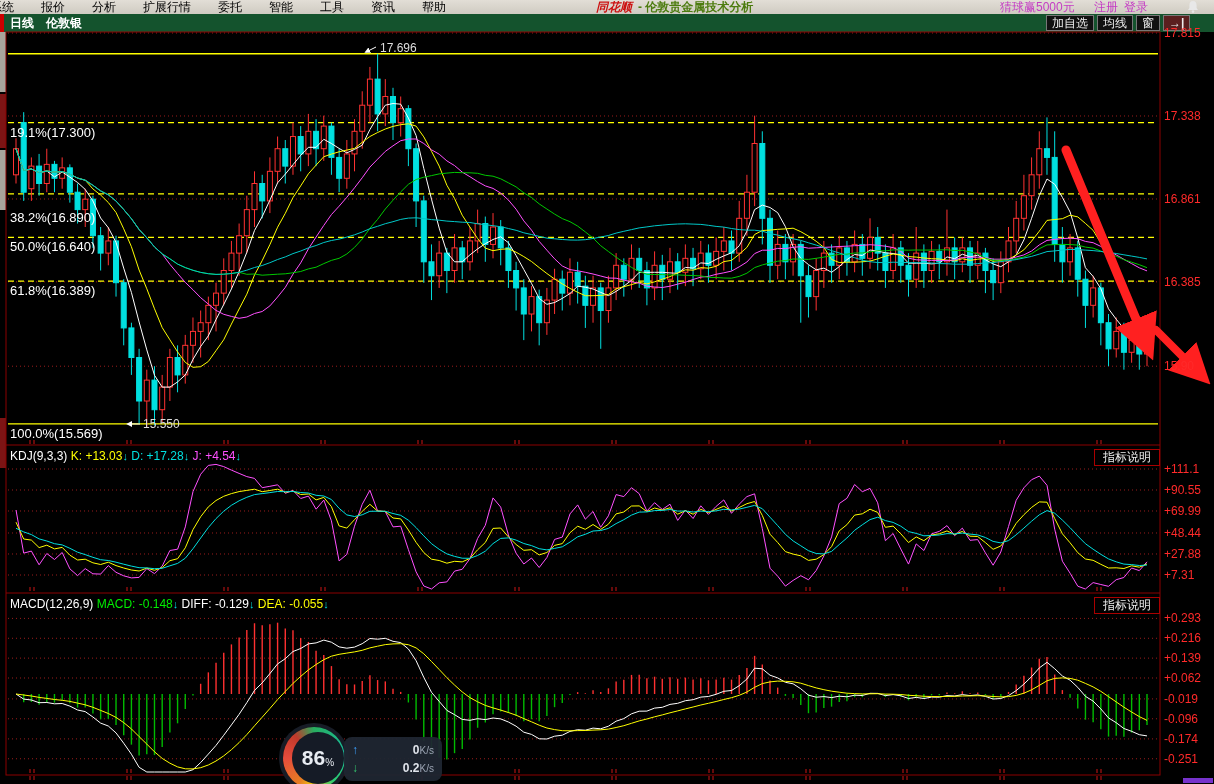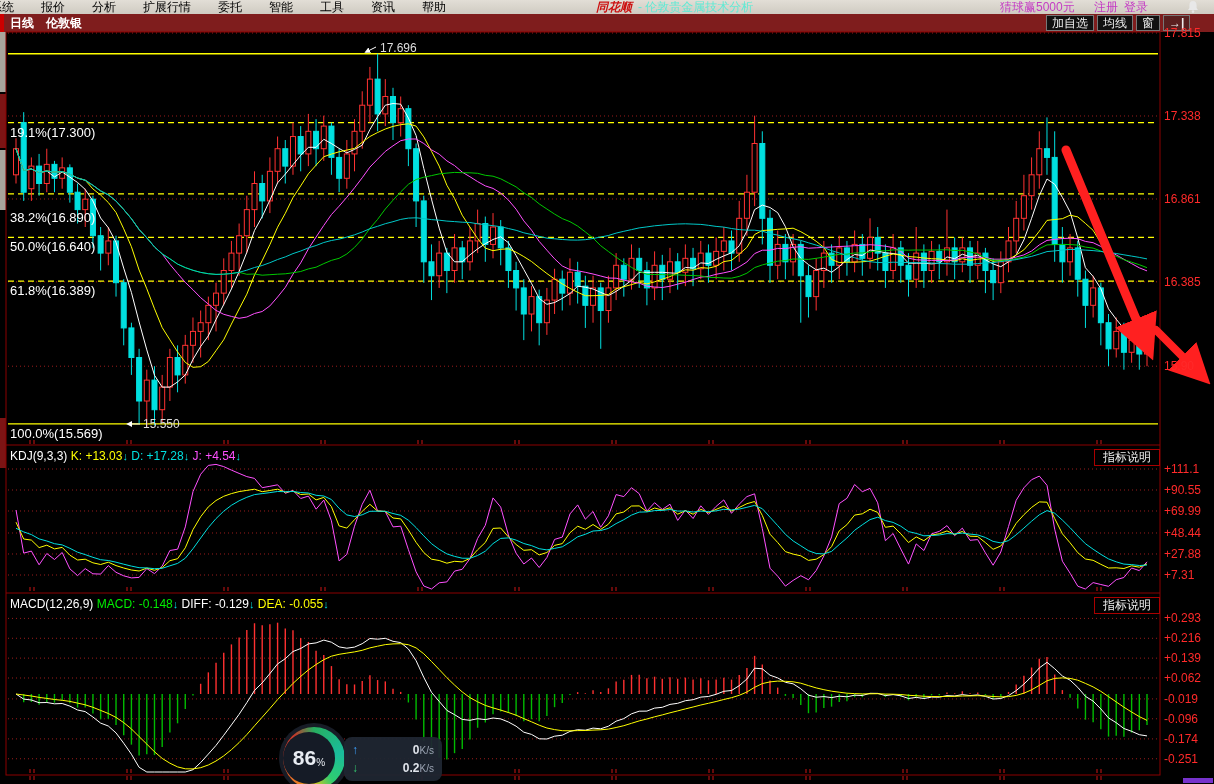--- a/index.html
+++ b/index.html
@@ -5,24 +5,24 @@
   html,body{margin:0;padding:0;background:#000;}
   #app{position:relative;width:1214px;height:784px;background:#000;overflow:hidden;
        font-family:"Liberation Sans",sans-serif;font-size:12px;}
   .abs{position:absolute;}
   
   #menubar{left:0;top:0;width:1214px;height:14px;background:linear-gradient(#e2ded6,#cfcbc2);
            display:flex;align-items:center;color:#000;}
   .menu-item{margin-right:27px;white-space:nowrap;}
   .menu-item:first-child{margin-left:-10px;}
   #logo{left:596px;top:0;height:14px;line-height:14px;color:#cc1111;font-weight:bold;font-style:italic;}
-  #logo-suffix{left:638px;top:0;height:14px;line-height:14px;color:#5eead4;}
+  #logo-suffix{left:638px;top:0;height:14px;line-height:14px;color:#4d7c0f;font-weight:bold;}
   .toplink{top:0;height:14px;line-height:14px;color:#c43cc4;cursor:pointer;white-space:nowrap;}
   
-  #toolbar{left:0;top:14px;width:1214px;height:18px;background:#7f1d1d;display:flex;align-items:center;color:#fff;}
+  #toolbar{left:0;top:14px;width:1214px;height:18px;background:#14532d;display:flex;align-items:center;color:#fff;}
   #period-block{width:4px;height:18px;background:#c00;margin-right:6px;}
   .tb-label{margin-right:12px;font-weight:bold;white-space:nowrap;}
   .ma-chip{margin-right:10px;white-space:nowrap;}
   .dn-arrow{color:#00dede;font-size:11px;}
   #tb-buttons{left:1046px;top:15px;display:flex;gap:3px;align-items:center;}
   .tb-btn{border:1px solid #777;color:#eee;padding:0 5px;height:14px;line-height:14px;background:#111;cursor:pointer;white-space:nowrap;}
   .tb-btn.arrow{background:#5a1f1f;font-weight:bold;}
   
   #chart-svg{left:0;top:0;}
   
@@ -37,21 +37,21 @@
   .white-note{position:absolute;color:#ddd;font-size:12px;white-space:nowrap;}
   
   #wm1{left:22px;top:726px;color:#8f8f8f;font-size:24px;font-weight:bold;letter-spacing:3px;opacity:.85;
        font-family:"Liberation Serif",serif;}
   #wm2{left:26px;top:754px;color:#8f8f8f;font-size:20px;font-weight:bold;opacity:.85;
        font-family:"DejaVu Sans Mono",monospace;}
   
   #gauge{left:283px;top:727px;width:62px;height:62px;border-radius:50%;
          background:conic-gradient(from 210deg,#e67e22 0deg,#e74c3c 60deg,#c0392b 110deg,#27ae60 150deg,#1abc9c 230deg,#2ecc71 290deg,#f1c40f 335deg,#e67e22 360deg);
          box-shadow:0 0 0 4px #171c26;cursor:pointer;}
-  #gauge-inner{position:absolute;left:0;top:5px;width:52px;height:52px;border-radius:50%;background:#151b26;
+  #gauge-inner{position:absolute;left:9px;top:5px;width:52px;height:52px;border-radius:50%;background:#151b26;
                display:flex;align-items:center;justify-content:center;color:#e8ecf2;}
   #gauge-pct{font-size:21px;font-weight:bold;}
   #gauge-sign{font-size:10px;margin-top:8px;}
   #speed-panel{left:344px;top:737px;width:98px;height:44px;background:rgba(31,38,49,.95);border-radius:8px;
                color:#dfe3ea;display:flex;flex-direction:column;justify-content:center;gap:2px;padding:0 8px;box-sizing:border-box;}
   .speed-row{display:flex;align-items:center;justify-content:space-between;height:16px;}
   .sp-up{color:#3da1ff;font-weight:bold;}
   .sp-dn{color:#35c56d;font-weight:bold;}
   .sp-val{font-weight:bold;}
   .sp-unit{color:#9aa3b2;font-size:10px;}

